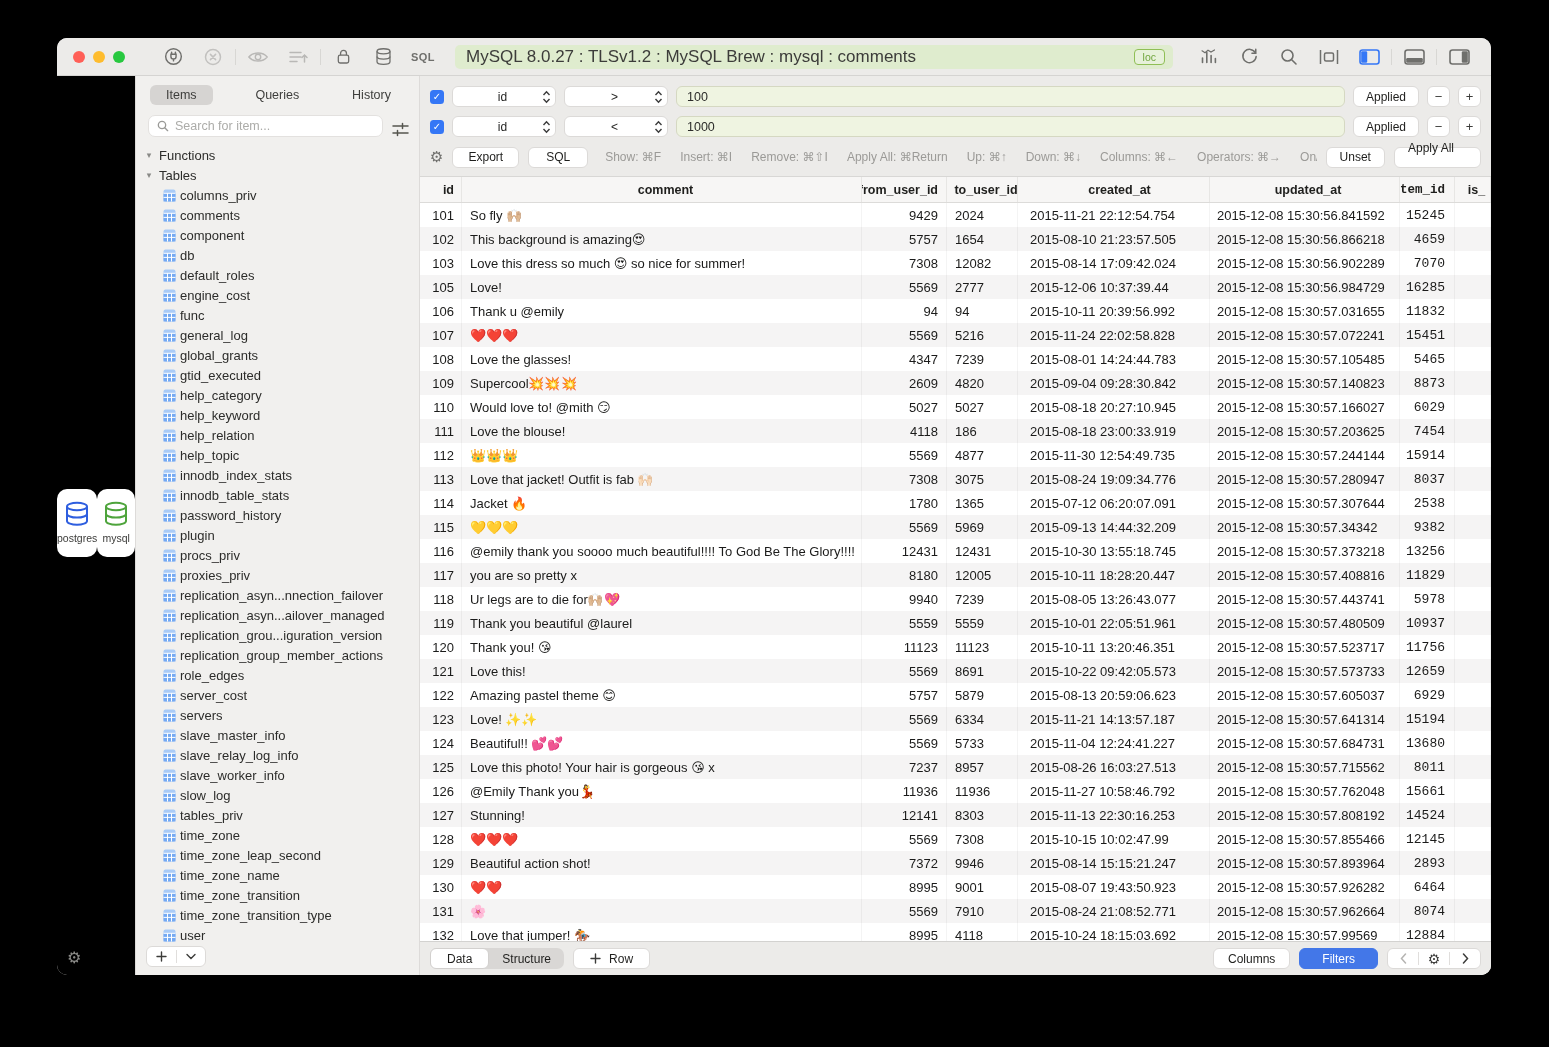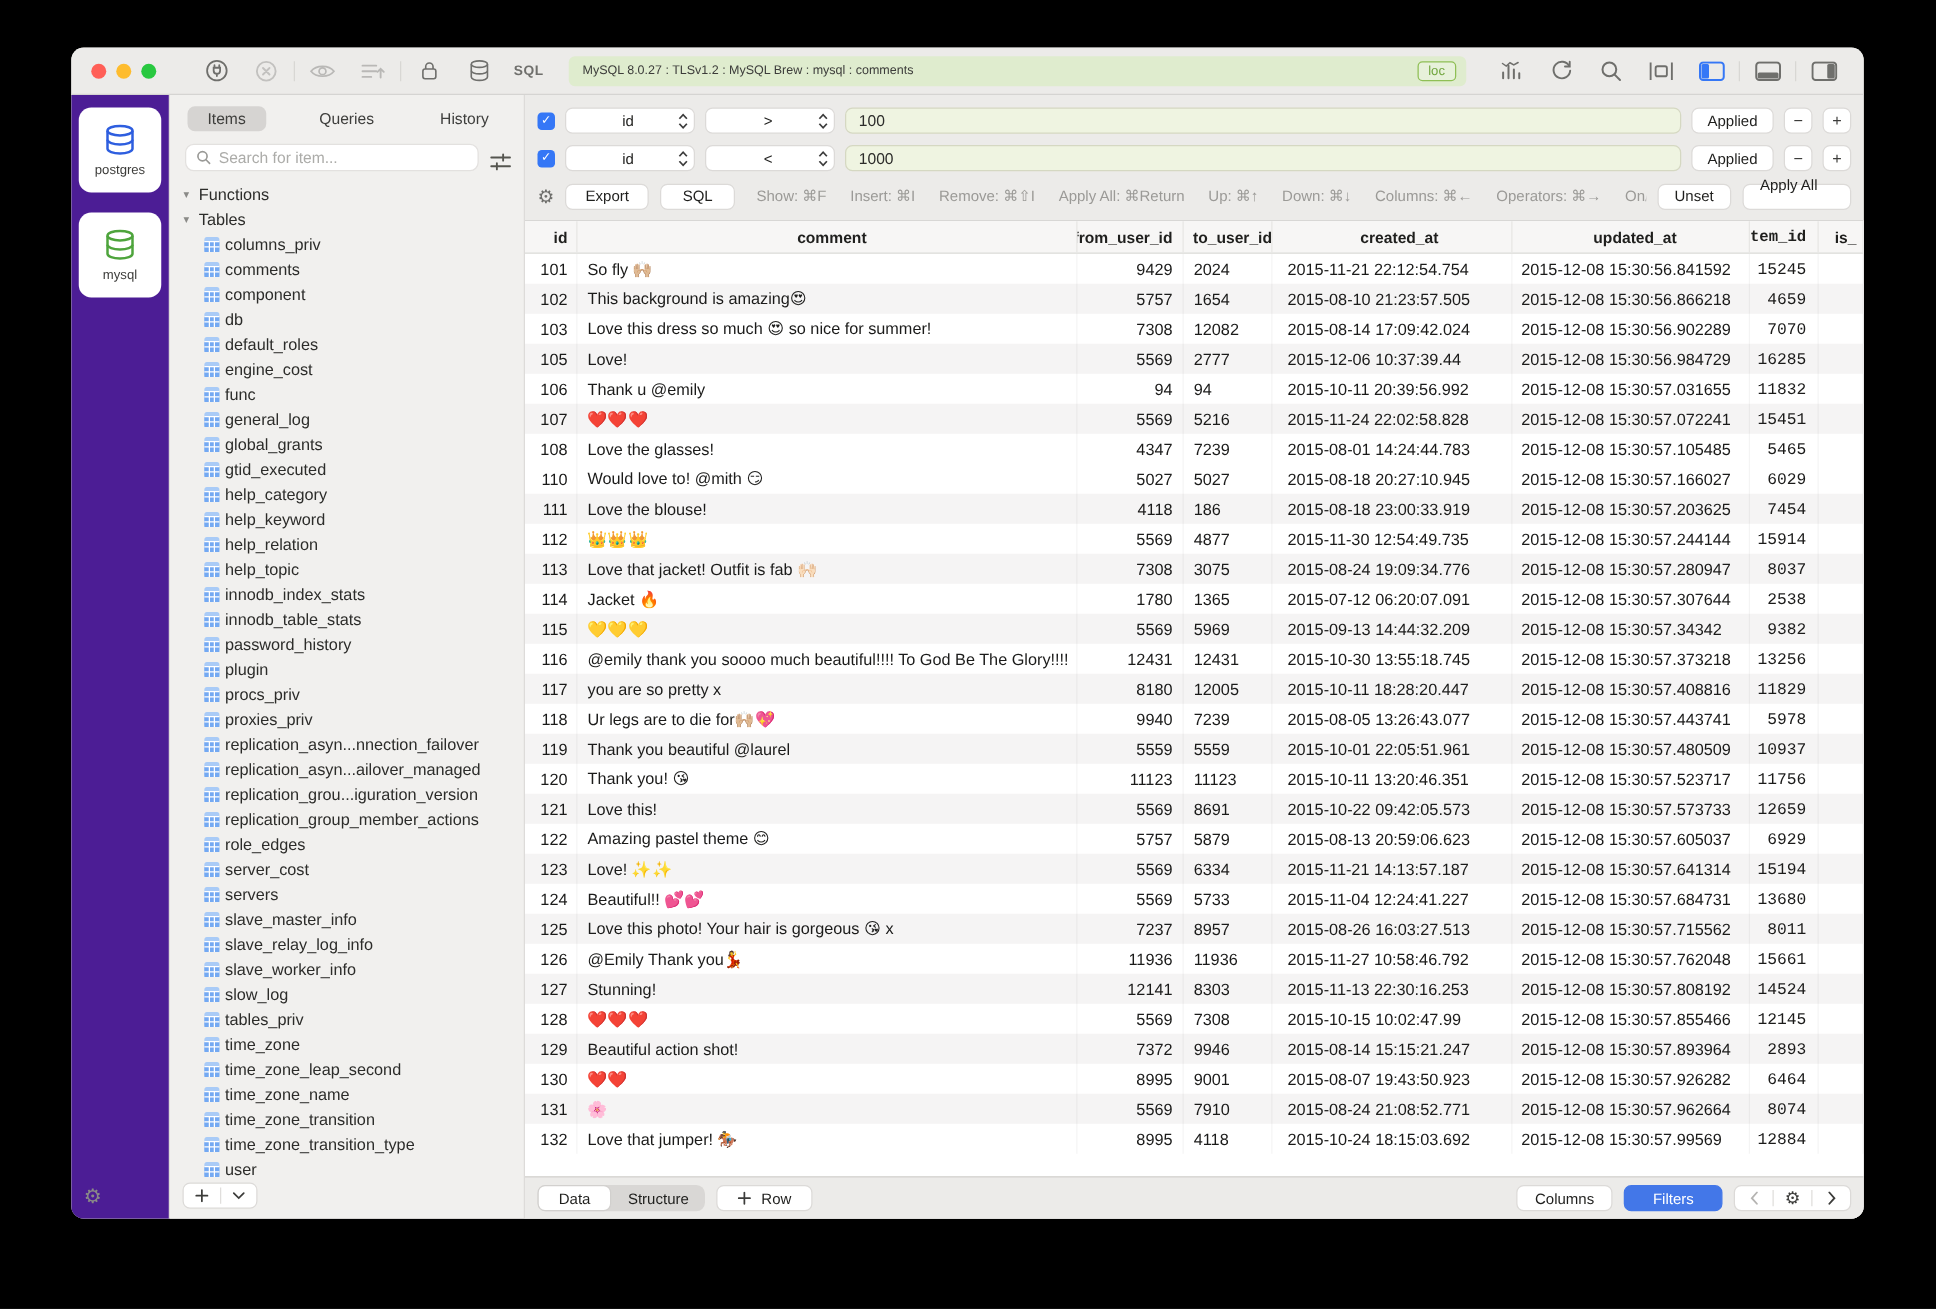--- a/index.html
+++ b/index.html
@@ -14,29 +14,29 @@
   .traffic { display:flex; gap:8px; margin-left:16px; }
   .light { width:12px; height:12px; border-radius:50%; }
   .l-red{background:#FF5F57;} .l-yel{background:#FEBC2E;} .l-grn{background:#28C840;}
   .tb-icons { display:flex; align-items:center; margin-left:28px; color:#6F6F6C; }
   .tb-btn { width:40px; height:24px; display:flex; align-items:center; justify-content:center; }
   .tb-sep { width:1px; height:16px; background:#D8D7D4; margin:0 2px; }
   .dim { color:#C2C1BF; }
   .sql-label { font-size:11px; font-weight:bold; color:#6F6F6C; letter-spacing:.5px; }
   .title-pill { flex:1; height:24px; margin:0 16px 0 12px; background:#DFECCE; border-radius:5px;
     display:flex; align-items:center; padding:0 8px 0 11px; }
-  .title-text { flex:1; font-size:10px; color:#3C3C3A; white-space:nowrap; overflow:hidden; }
+  .title-text { flex:1; font-size:17px; color:#3C3C3A; white-space:nowrap; overflow:hidden; }
   .loc-badge { font-size:10.5px; color:#71A63E; border:1px solid #8FBF55; border-radius:4px;
     padding:1px 8px; background:rgba(255,255,255,.25); }
   .tb-right { display:flex; align-items:center; margin-right:12px; color:#6F6F6C; }
   
   .content { flex:1; display:flex; min-height:0; }
   
-  .rail { width:79px; flex:0 0 79px; background:#4c1d95; border-right:1px solid #DDDBD9;
-    display:flex; flex-direction:column; align-items:center; padding-top:10px; position:relative; }
+  .rail { width:79px; flex:0 0 79px; background:#000000; border-right:1px solid #DDDBD9;
+    display:flex; flex-direction:row; align-items:center; padding-top:10px; position:relative; }
   .rail-card { width:66px; height:68px; background:#fff; border-radius:10px; display:flex;
     flex-direction:column; align-items:center; justify-content:center; gap:5px; margin-bottom:16px; }
   .rail-label { font-size:10.5px; color:#3C3C3A; }
   .rail-gear { position:absolute; left:10px; bottom:8px; font-size:16px; color:#8A8A87; }
   
   .sidebar { width:284px; flex:0 0 284px; background:#F1F0EE; border-right:1px solid #DDDBD9;
     display:flex; flex-direction:column; position:relative; }
   .sb-tabs { display:flex; align-items:center; justify-content:space-between; margin:9px 18px 0 14px; }
   .sb-tab { font-size:12.5px; color:#3E3E3C; padding:3px 10px; border-radius:6px; }
   .sb-tab.active { background:#D6D4D2; padding:3px 16px; }
@@ -753,20 +753,30 @@
             <div class="grow">
               <div class="bcell c0">108</div>
               <div class="bcell c1">Love the glasses!</div>
               <div class="bcell c2">4347</div>
               <div class="bcell c3">7239</div>
               <div class="bcell c4">2015-08-01 14:24:44.783</div>
               <div class="bcell c5">2015-12-08 15:30:57.105485</div>
               <div class="bcell c6">5465</div>
               <div class="bcell c7"></div>
             </div>
+            <div class="grow alt">
+              <div class="bcell c0">109</div>
+              <div class="bcell c1">Supercool💥💥💥</div>
+              <div class="bcell c2">2609</div>
+              <div class="bcell c3">4820</div>
+              <div class="bcell c4">2015-09-04 09:28:30.842</div>
+              <div class="bcell c5">2015-12-08 15:30:57.140823</div>
+              <div class="bcell c6">8873</div>
+              <div class="bcell c7"></div>
+            </div>
             <div class="grow">
               <div class="bcell c0">110</div>
               <div class="bcell c1">Would love to! @mith 😏</div>
               <div class="bcell c2">5027</div>
               <div class="bcell c3">5027</div>
               <div class="bcell c4">2015-08-18 20:27:10.945</div>
               <div class="bcell c5">2015-12-08 15:30:57.166027</div>
               <div class="bcell c6">6029</div>
               <div class="bcell c7"></div>
             </div>

